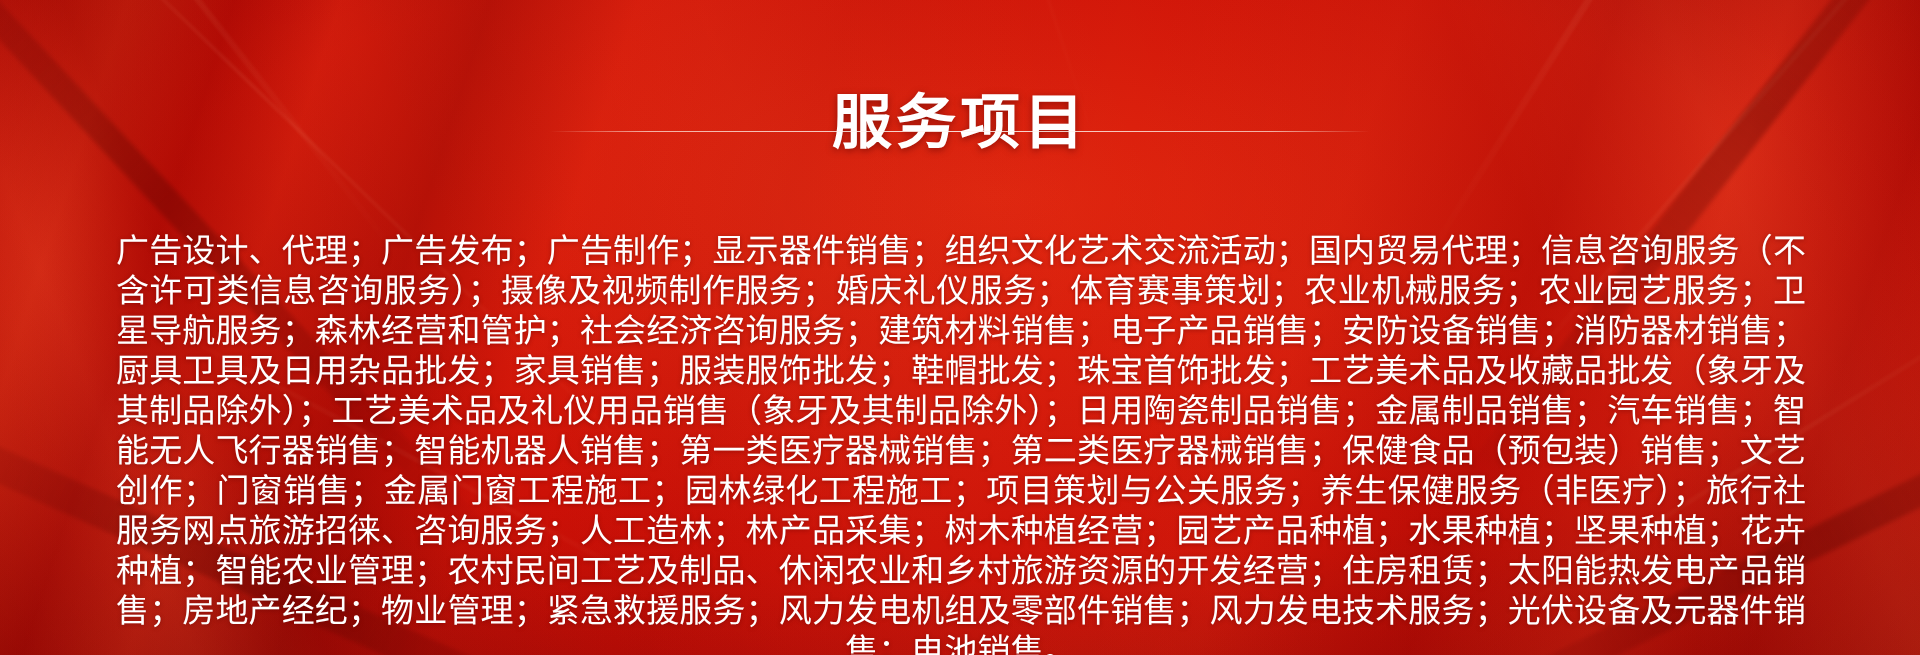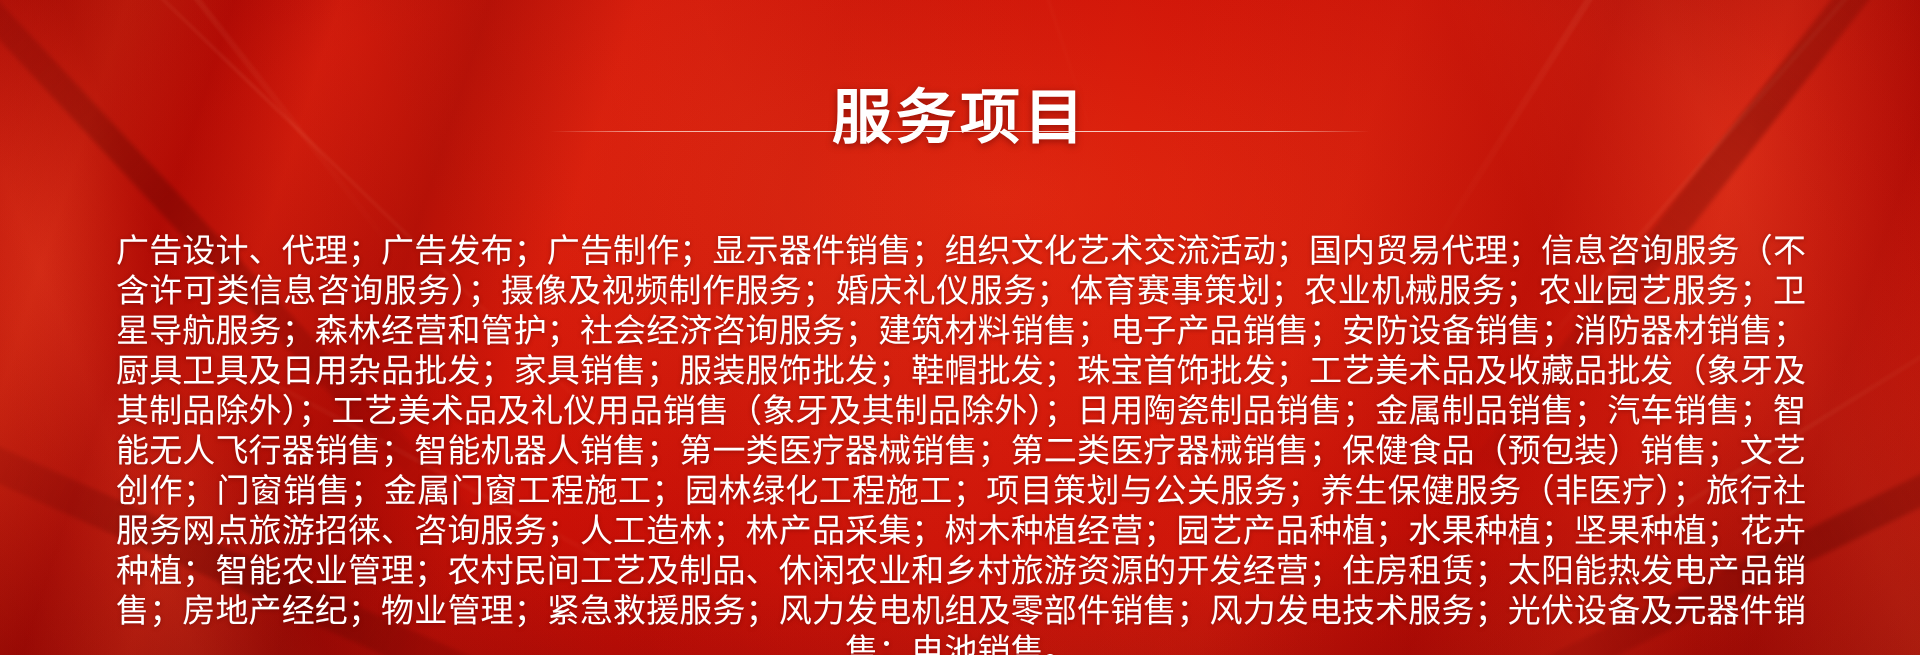--- a/index.html
+++ b/index.html
@@ -85,21 +85,20 @@
     top: 47px;
     left: 0;
     width: 100%;
     text-align: center;
     color: #ffffff;
     font-size: 60px;
     line-height: 70px;
     font-weight: 900;
     letter-spacing: 4px;
     text-shadow: 0 2px 7px rgba(90,3,1,0.55);
-    font-family: Liberation Mono, monospace;
     -webkit-font-smoothing: antialiased;
   }
 
   .divider {
     position: absolute;
     top: 131px;
     left: 50%;
     transform: translateX(-50%);
     width: 820px;
     height: 1px;

